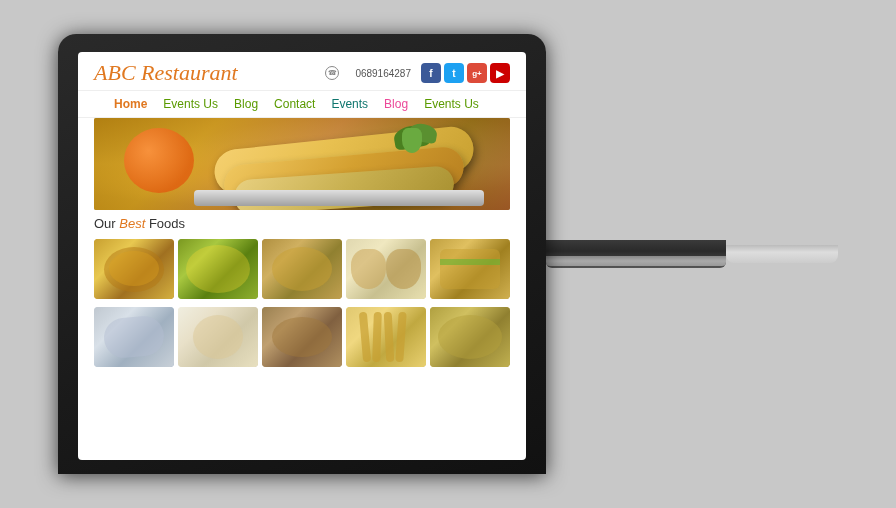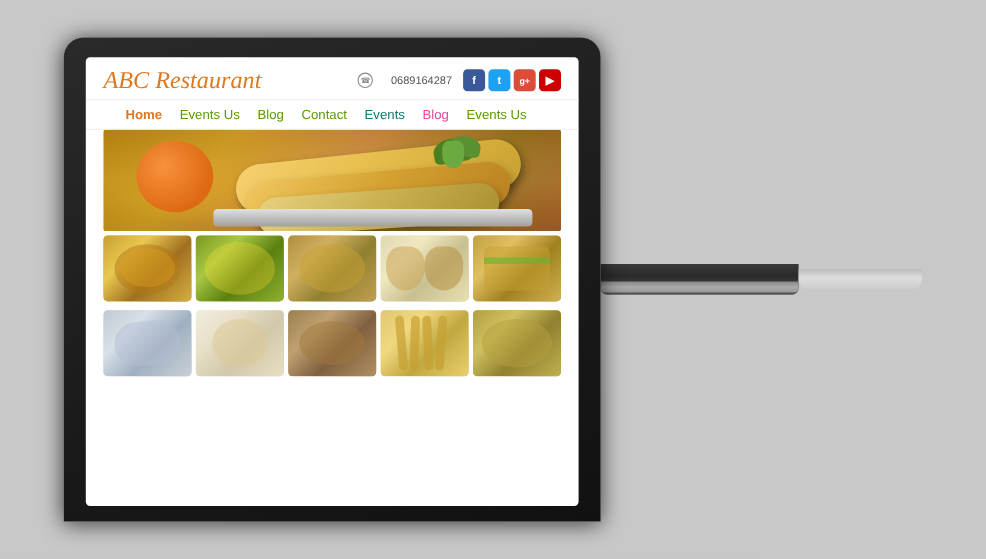--- a/index.html
+++ b/index.html
@@ -253,20 +253,23 @@
           <div style="position:absolute;left:300px;top:8px;width:35px;height:22px;background:#4a8020;border-radius:50% 50% 20% 20%;transform:rotate(-10deg);"></div>
           <div style="position:absolute;left:315px;top:6px;width:28px;height:18px;background:#5a9030;border-radius:50% 50% 20% 20%;transform:rotate(10deg);"></div>
           <div style="position:absolute;left:308px;top:10px;width:20px;height:25px;background:#6aaa40;border-radius:30% 30% 50% 50%;"></div>
 
           <div style="position:absolute;left:30px;top:10px;width:70px;height:65px;background:radial-gradient(circle at 35% 35%,#ff9040,#e06010 70%);border-radius:50%;opacity:0.85;"></div>
 
           <div style="position:absolute;left:100px;top:72px;width:290px;height:16px;background:linear-gradient(180deg,#e0e0e0 0%,#c0c0c0 50%,#a0a0a0 100%);border-radius:4px;"></div>
         </div>
       </div>
 
+      <div class="section-title">
+        <span>Our </span><span class="best" style="color:#e07820;font-style:italic">Best</span><span> Foods</span>
+      </div>
 
       <div class="food-grid">
 
         <div class="food-thumb food-noodles">
           <div style="width:100%;height:100%;background:linear-gradient(135deg,#c8a030 0%,#e8c850 30%,#a07020 60%,#d4b040 100%);position:relative;">
             <div style="position:absolute;left:10px;top:8px;width:60px;height:45px;background:rgba(180,120,20,0.5);border-radius:50%;"></div>
             <div style="position:absolute;left:15px;top:12px;width:50px;height:35px;background:rgba(220,160,30,0.4);border-radius:50%;"></div>
           </div>
         </div>
 

